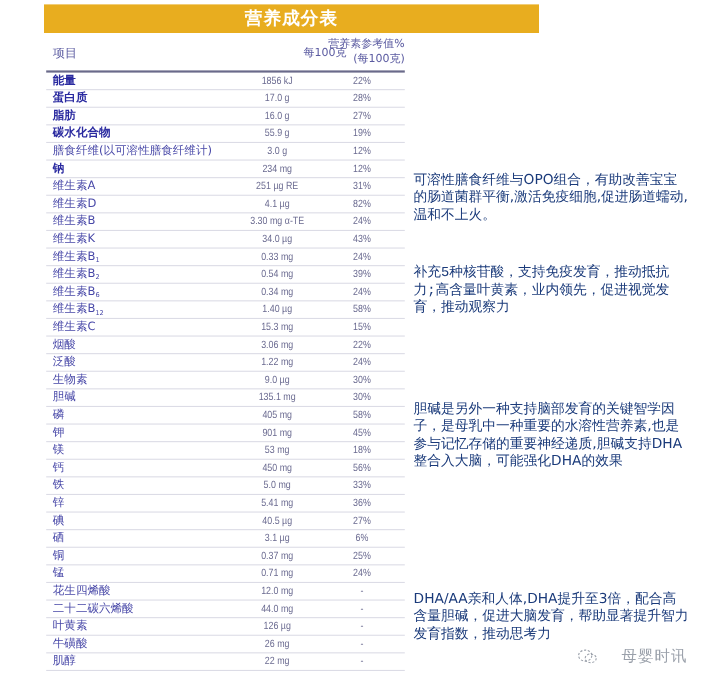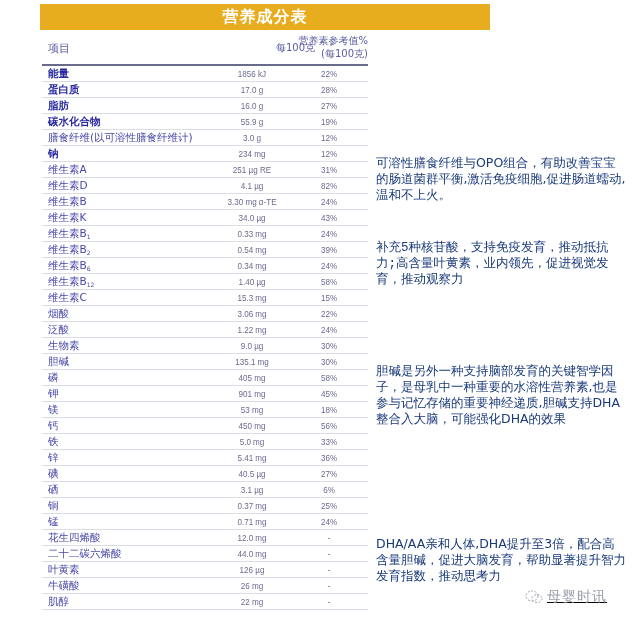--- a/index.html
+++ b/index.html
@@ -49,21 +49,21 @@
     .cell-pct {
       position: absolute; left: 262px; width: 50px; top: 1px; text-align: center;
       font-family: "Liberation Sans", sans-serif; font-size: 9.5px; color: #6a6a90; line-height: 13px;
       transform: scaleX(0.85);
     }
     .note {
       position: absolute; left: 376px; width: 250px;
       font-size: 12.5px; line-height: 16px; color: #1a3a7a;
     }
     .watermark {
-      position: absolute; left: 525px; top: 588px; display: flex; align-items: center; gap: 4px; text-decoration: underline;
+      position: absolute; left: 525px; top: 588px; display: flex; align-items: center; gap: 22px;
     }
     .wm-icon { width: 18px; height: 14px; }
     .wm-text { font-size: 14px; color: #9aa0aa; letter-spacing: 1px; }
   </style>
 </head>
 <body>
 
 <div class="banner">
   <span class="banner-title">营养成分表</span>
 </div>

